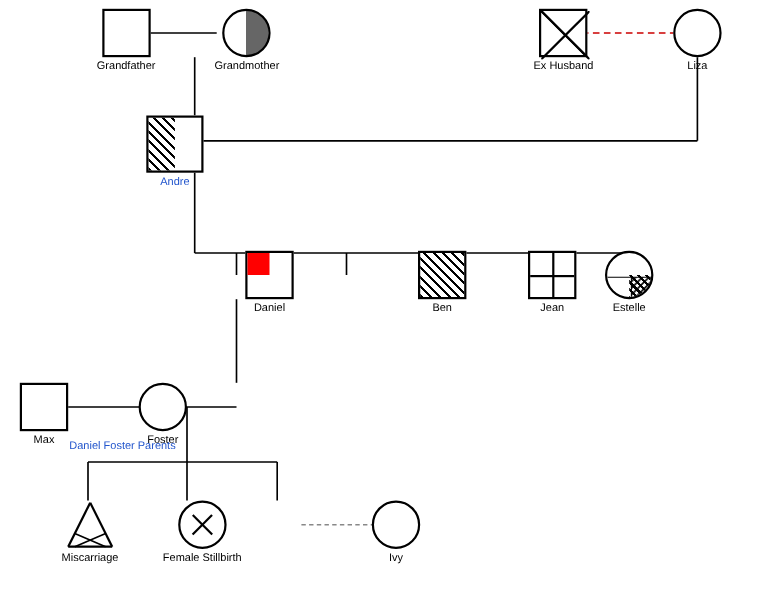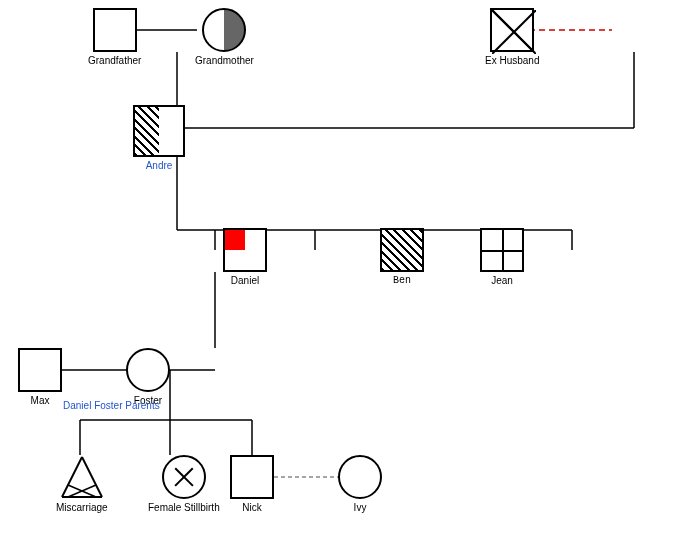--- a/index.html
+++ b/index.html
@@ -224,45 +224,64 @@
     <div class="sq ex-sq">
 
       <svg width="44" height="44" style="position:absolute;top:0;left:0;">
         <line x1="0" y1="0" x2="44" y2="44" stroke="#000" stroke-width="2"></line>
         <line x1="44" y1="0" x2="0" y2="44" stroke="#000" stroke-width="2"></line>
       </svg>
     </div>
     <div class="label">Ex Husband</div>
   </div>
 
+  <div class="node" style="left:612px;top:8px;">
+    <div class="ci"></div>
+    <div class="label">Liza</div>
+  </div>
 
   <div class="node" style="left:133px;top:105px;">
     <div class="sq hatch-left-sq" style="width:52px;height:52px;position:relative;">
     </div>
     <div class="label blue">Andre</div>
   </div>
 
   <div class="node" style="left:193px;top:228px;padding-left:30px;">
     <div class="sq" style="position:relative;">
       <div class="red-quad"></div>
     </div>
     <div class="label">Daniel</div>
   </div>
 
 
-  <div class="node" style="left:380px;top:228px;font-family:Liberation Mono, monospace;">
+  <div class="node" style="left:380px;top:228px;">
     <div class="sq hatch-full"></div>
     <div class="label">Ben</div>
   </div>
 
   <div class="node" style="left:463px;top:228px;margin-left:17px;">
     <div class="sq jean-sq"></div>
     <div class="label">Jean</div>
   </div>
 
+  <div class="node" style="left:550px;top:228px;">
+    <div class="ci estelle-ci" style="position:relative;overflow:hidden;">
+      <svg width="44" height="44" style="position:absolute;top:0;left:0;">
+        <defs>
+          <pattern id="hatch" patternUnits="userSpaceOnUse" width="6" height="6">
+            <path d="M-1,1 l2,-2 M0,6 l6,-6 M5,7 l2,-2" stroke="#000" stroke-width="1.5"></path>
+          </pattern>
+        </defs>
+        <path d="M22 22 L44 22 L44 44 L22 44 Z" fill="url(#hatch)"></path>
+        <line x1="0" y1="22" x2="44" y2="22" stroke="#000" stroke-width="1"></line>
+        <line x1="22" y1="22" x2="22" y2="44" stroke="#000" stroke-width="1"></line>
+      </svg>
+    </div>
+    <div class="label">Estelle</div>
+  </div>
 
   <div class="node" style="left:18px;top:348px;">
     <div class="sq"></div>
     <div class="label">Max</div>
   </div>
 
   <div class="node" style="left:126px;top:348px;">
     <div class="ci"></div>
     <div class="label">Foster</div>
   </div>
@@ -283,23 +302,19 @@
     <div class="label">Miscarriage</div>
   </div>
 
   <div class="node" style="left:148px;top:455px;">
     <div class="ci" style="position:relative;">
       <div class="deceased-x"></div>
     </div>
     <div class="label">Female Stillbirth</div>
   </div>
 
-  <div class="node" style="left:230px;top:455px;">
-    <div class="sq"></div>
-    <div class="label">Nick</div>
-  </div>
 
   <div class="node" style="left:338px;top:455px;">
     <div class="ci"></div>
     <div class="label">Ivy</div>
   </div>
 
 </div>
 
 </body></html>

